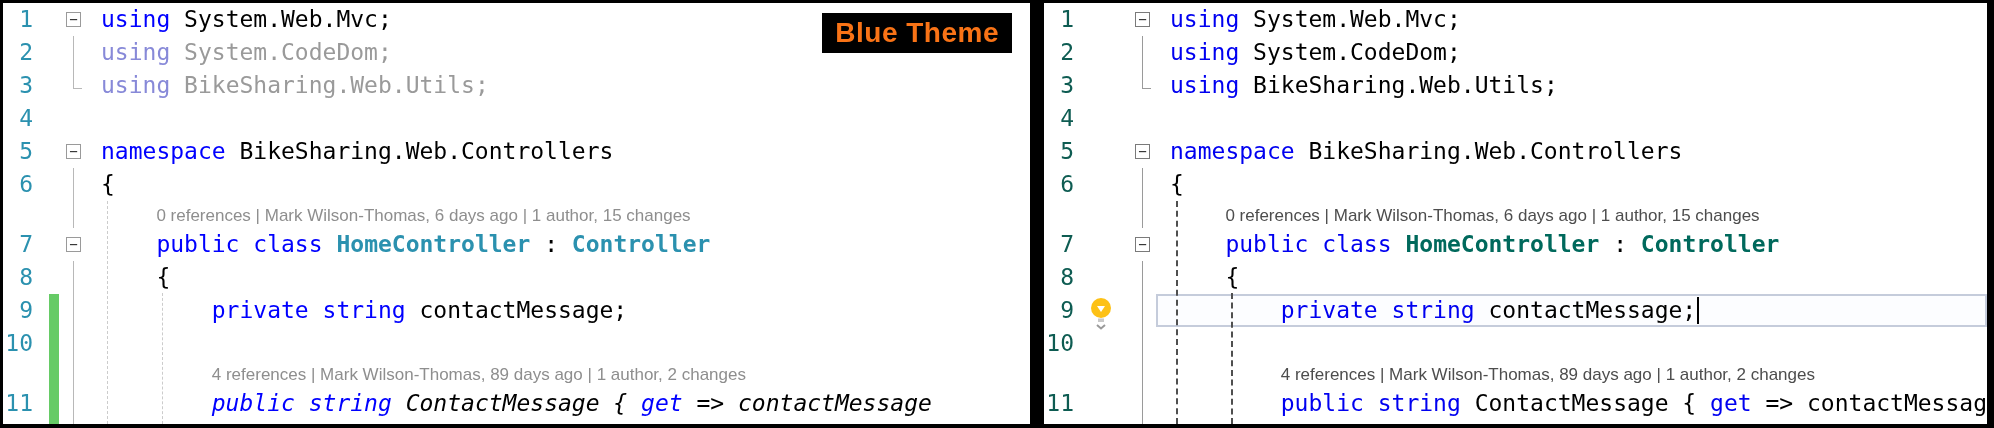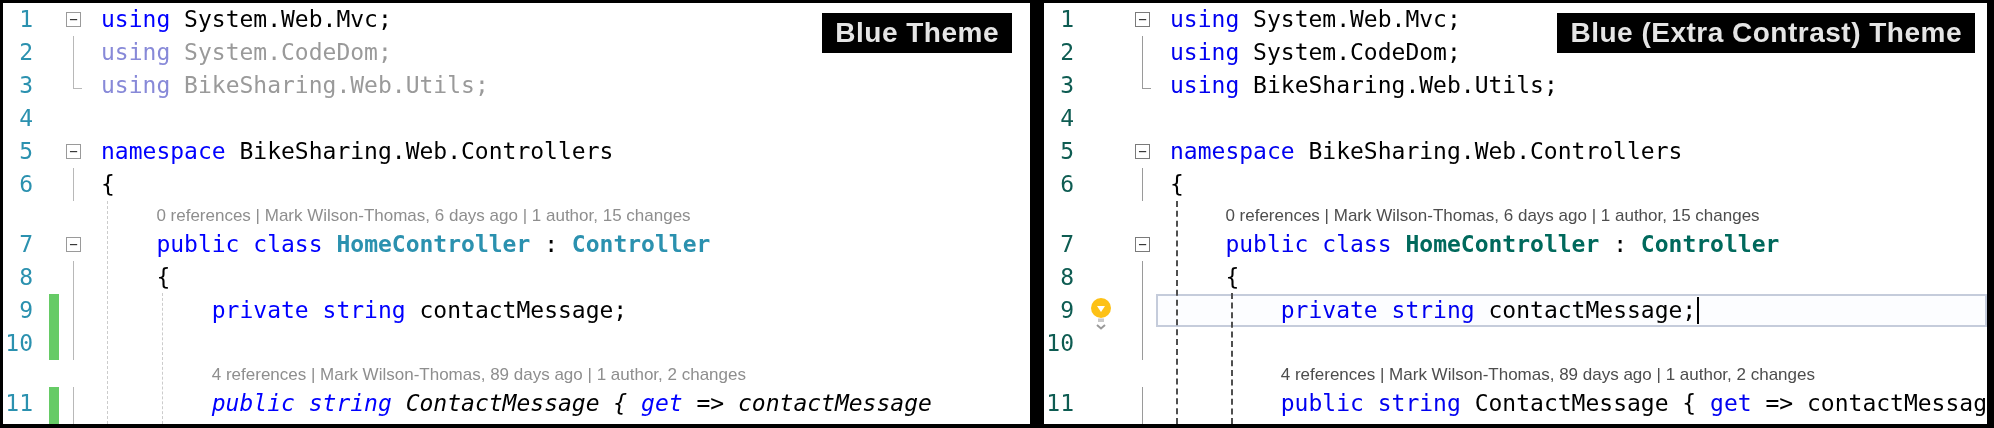--- a/index.html
+++ b/index.html
@@ -6,30 +6,30 @@
   #frame{
     width:1994px;height:428px;box-sizing:border-box;background:#000;
     display:flex;gap:14px;padding:3px 7px 4px 3px;overflow:hidden;
     font-family:"DejaVu Sans Mono", monospace;
   }
   .panel{background:#fff;position:relative;overflow:hidden;height:100%;}
   .p-left{width:1027px;flex:0 0 auto;}
   .p-right{flex:1 1 auto;}
 
   .theme-label{
-    position:absolute;top:10px;background:#000;color:#e5e5e5;
+    position:absolute;top:10px;background:#000;color:#f97316;
     font-family:"Liberation Sans", sans-serif;font-weight:bold;font-size:28px;
     line-height:40px;padding:0 13px;z-index:5;letter-spacing:.5px;
   }
   .p-left .theme-label{right:18px;}
   .p-right .theme-label{right:12px;}
 
   .rows{display:flex;flex-direction:column;height:100%;}
   .row{display:flex;flex:0 0 33px;position:relative;}
-  .row.lens-row{flex:0 0 26px;align-items:flex-end;}
+  .row.lens-row{flex:0 0 26px;}
   .row:last-child{flex:1 0 33px;}
 
   .gutter{
     flex:0 0 44px;text-align:right;padding-right:14px;box-sizing:border-box;
     font-size:23px;line-height:33px;color:var(--c-lineno);user-select:none;
   }
   .margin{flex:0 0 14px;position:relative;}
   .p-right .margin{flex:0 0 42px;}
   .margin .bar{width:10px;height:100%;margin-left:2px;background:var(--c-changebar);}
 
@@ -219,21 +219,20 @@
           <div class="fold">
             <span class="foldline"></span>
           </div>
           <div class="body">
             <div class="code" style="padding-left: calc(8ch + 14px); font-style: italic;"><span class="tok-kw">public</span><span class="tok-plain"> </span><span class="tok-kw">string</span><span class="tok-plain"> ContactMessage { </span><span class="tok-kw">get</span><span class="tok-plain"> =&gt; contactMessage</span></div>
           </div>
         </div>
       </div>
   </div>
   <div class="panel p-right" style="--c-kw: #0000f0; --c-type: #00695c; --c-plain: #000000; --c-fadedkw: #0000f0; --c-faded: #000000; --c-lineno: #0e5c52; --c-lens: #4d4d4d; --c-foldline: #9a9a9a; --c-foldbox: #7a7a7a; --c-guide: #4f4f4f; --c-changebar: #66cb66; --c-curline: #c5ccdb; --c-bulb: #fdc116;">
-    <div class="theme-label">Blue (Extra Contrast) Theme</div>
     <div class="guide guide-a"></div>
     <div class="guide guide-b"></div>
     <div class="rows">
         <div class="row">
           <div class="gutter">1</div>
           <div class="margin"></div>
           <div class="fold">
             <span class="foldbox">−</span>
           </div>
           <div class="body">

